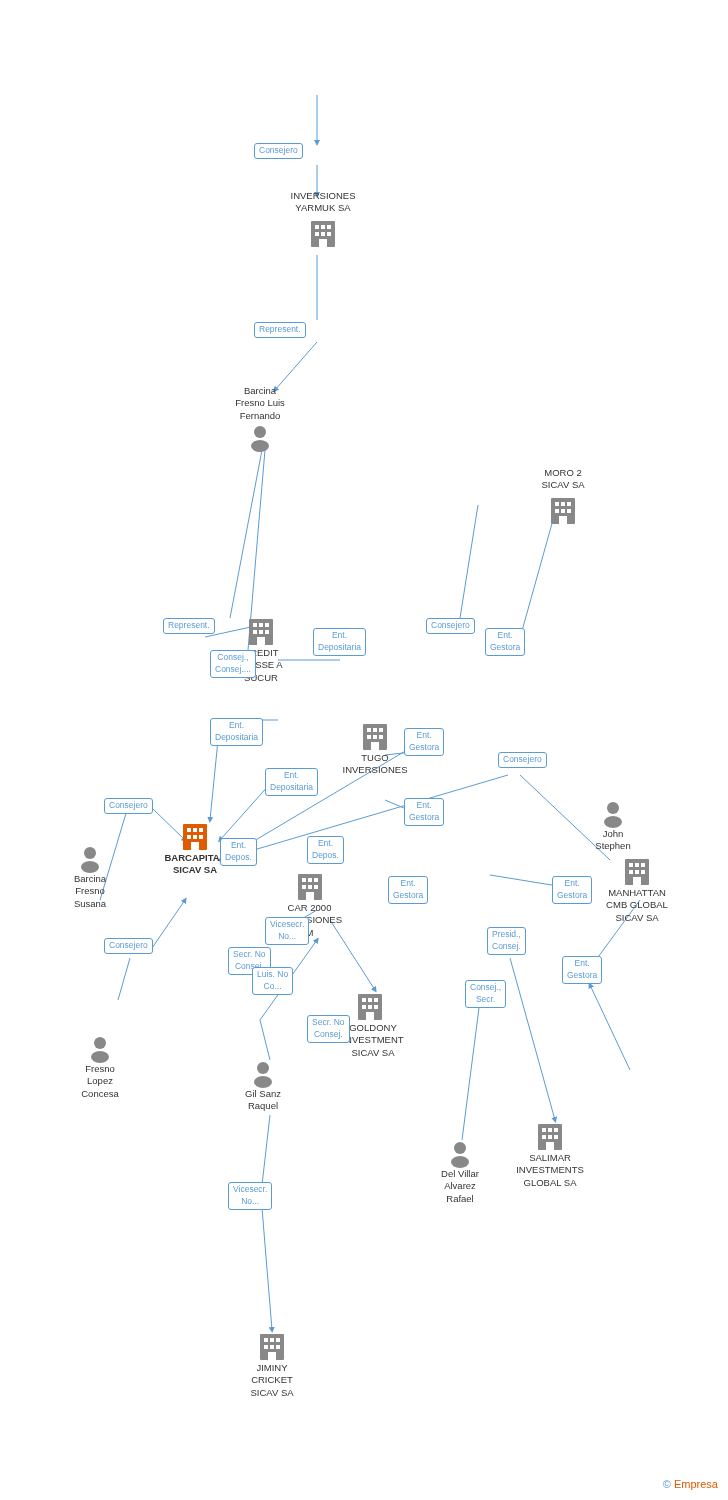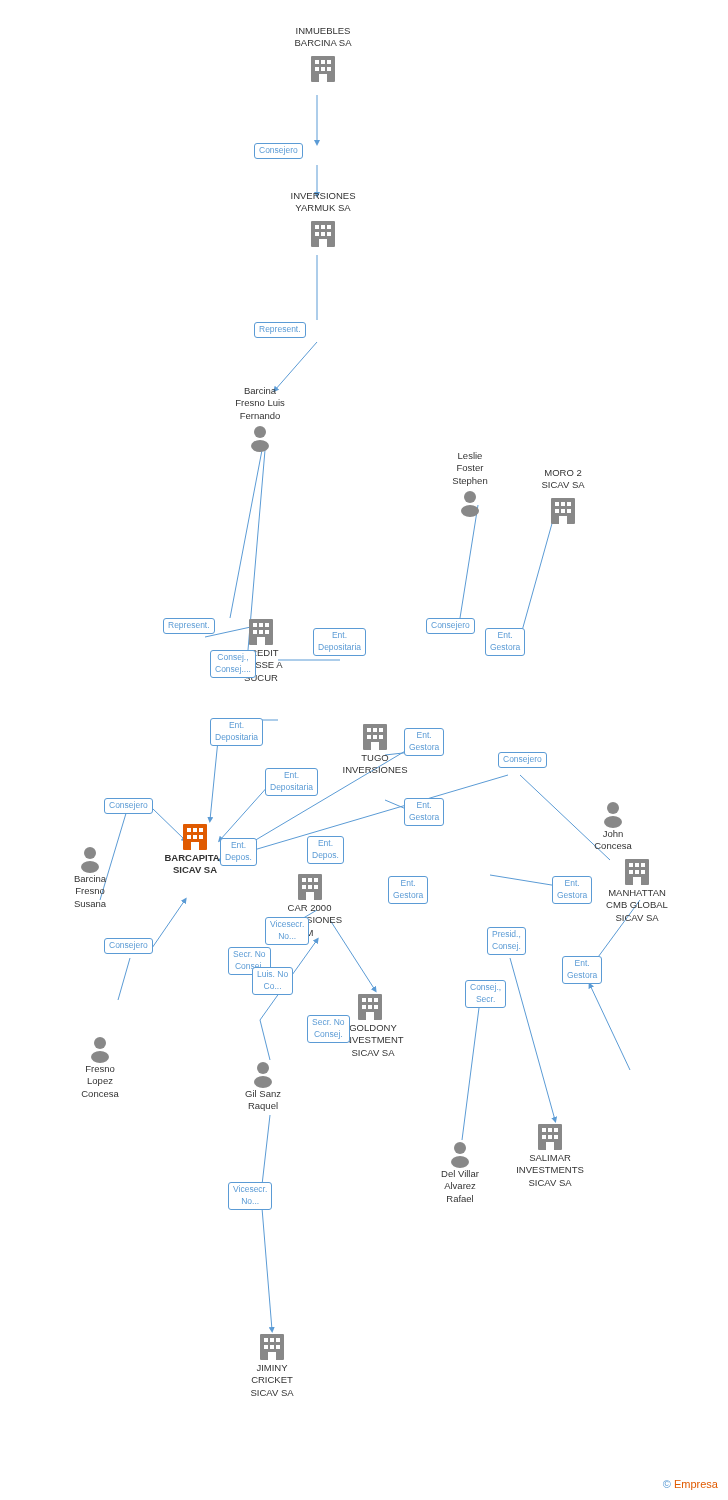--- a/index.html
+++ b/index.html
@@ -130,34 +130,20 @@
 
     <line x1="630" y1="1070" x2="590" y2="985" stroke="#5b9bd5" stroke-width="1" marker-end="url(#arrow)"></line>
 
     <defs>
       <marker id="arrow" markerWidth="6" markerHeight="6" refX="3" refY="3" orient="auto">
         <path d="M0,0 L0,6 L6,3 z" fill="#5b9bd5"></path>
       </marker>
     </defs>
   </svg>
 
-  <div class="node" style="left:283px;top:25px;width:80px;">
-    <span class="node-label" style="white-space:pre-line;">INMUEBLES
-BARCINA SA</span>
-    <svg class="building-icon" viewBox="0 0 32 32">
-      <rect x="4" y="4" width="24" height="26" fill="#888" rx="1"></rect>
-      <rect x="8" y="8" width="4" height="4" fill="#fff"></rect>
-      <rect x="14" y="8" width="4" height="4" fill="#fff"></rect>
-      <rect x="20" y="8" width="4" height="4" fill="#fff"></rect>
-      <rect x="8" y="15" width="4" height="4" fill="#fff"></rect>
-      <rect x="14" y="15" width="4" height="4" fill="#fff"></rect>
-      <rect x="20" y="15" width="4" height="4" fill="#fff"></rect>
-      <rect x="12" y="22" width="8" height="8" fill="#fff"></rect>
-    </svg>
-  </div>
 
   <div class="node" style="left:283px;top:190px;width:80px;">
     <span class="node-label" style="white-space:pre-line;">INVERSIONES
 YARMUK SA</span>
     <svg class="building-icon" viewBox="0 0 32 32">
       <rect x="4" y="4" width="24" height="26" fill="#888" rx="1"></rect>
       <rect x="8" y="8" width="4" height="4" fill="#fff"></rect>
       <rect x="14" y="8" width="4" height="4" fill="#fff"></rect>
       <rect x="20" y="8" width="4" height="4" fill="#fff"></rect>
       <rect x="8" y="15" width="4" height="4" fill="#fff"></rect>
@@ -171,29 +157,20 @@
     <span class="node-label" style="white-space:pre-line;">Barcina
 Fresno Luis
 Fernando</span>
     <svg class="person-icon" viewBox="0 0 28 28">
       <circle cx="14" cy="8" r="6" fill="#888"></circle>
       <ellipse cx="14" cy="22" rx="9" ry="6" fill="#888"></ellipse>
     </svg>
   </div>
 
 
-  <div class="node" style="left:435px;top:450px;width:70px;">
-    <span class="node-label" style="white-space:pre-line;">Leslie
-Foster
-Stephen</span>
-    <svg class="person-icon" viewBox="0 0 28 28">
-      <circle cx="14" cy="8" r="6" fill="#888"></circle>
-      <ellipse cx="14" cy="22" rx="9" ry="6" fill="#888"></ellipse>
-    </svg>
-  </div>
 
   <div class="node" style="left:528px;top:430px;width:70px;margin-top:37px;">
     <span class="node-label" style="white-space:pre-line;">MORO 2
 SICAV SA</span>
     <svg class="building-icon" viewBox="0 0 32 32">
       <rect x="4" y="4" width="24" height="26" fill="#888" rx="1"></rect>
       <rect x="8" y="8" width="4" height="4" fill="#fff"></rect>
       <rect x="14" y="8" width="4" height="4" fill="#fff"></rect>
       <rect x="20" y="8" width="4" height="4" fill="#fff"></rect>
       <rect x="8" y="15" width="4" height="4" fill="#fff"></rect>
@@ -202,21 +179,21 @@
       <rect x="12" y="22" width="8" height="8" fill="#fff"></rect>
     </svg>
   </div>
 
   <div class="node" style="left:578px;top:800px;width:70px;">
     <svg class="person-icon" viewBox="0 0 28 28">
       <circle cx="14" cy="8" r="6" fill="#888"></circle>
       <ellipse cx="14" cy="22" rx="9" ry="6" fill="#888"></ellipse>
     </svg>
     <span class="node-label" style="white-space:pre-line;">John
-Concesa</span>
+Stephen</span>
   </div>
 
   <div class="node" style="left:226px;top:615px;width:70px;">
     <svg class="building-icon" viewBox="0 0 32 32">
       <rect x="4" y="4" width="24" height="26" fill="#888" rx="1"></rect>
       <rect x="8" y="8" width="4" height="4" fill="#fff"></rect>
       <rect x="14" y="8" width="4" height="4" fill="#fff"></rect>
       <rect x="20" y="8" width="4" height="4" fill="#fff"></rect>
       <rect x="8" y="15" width="4" height="4" fill="#fff"></rect>
       <rect x="14" y="15" width="4" height="4" fill="#fff"></rect>
@@ -352,21 +329,21 @@
       <rect x="8" y="8" width="4" height="4" fill="#fff"></rect>
       <rect x="14" y="8" width="4" height="4" fill="#fff"></rect>
       <rect x="20" y="8" width="4" height="4" fill="#fff"></rect>
       <rect x="8" y="15" width="4" height="4" fill="#fff"></rect>
       <rect x="14" y="15" width="4" height="4" fill="#fff"></rect>
       <rect x="20" y="15" width="4" height="4" fill="#fff"></rect>
       <rect x="12" y="22" width="8" height="8" fill="#fff"></rect>
     </svg>
     <span class="node-label" style="white-space:pre-line;">SALIMAR
 INVESTMENTS
-SICAV SA</span>
+GLOBAL SA</span>
   </div>
 
 
   <div class="node" style="left:232px;top:1330px;width:80px;">
     <svg class="building-icon" viewBox="0 0 32 32">
       <rect x="4" y="4" width="24" height="26" fill="#888" rx="1"></rect>
       <rect x="8" y="8" width="4" height="4" fill="#fff"></rect>
       <rect x="14" y="8" width="4" height="4" fill="#fff"></rect>
       <rect x="20" y="8" width="4" height="4" fill="#fff"></rect>
       <rect x="8" y="15" width="4" height="4" fill="#fff"></rect>

